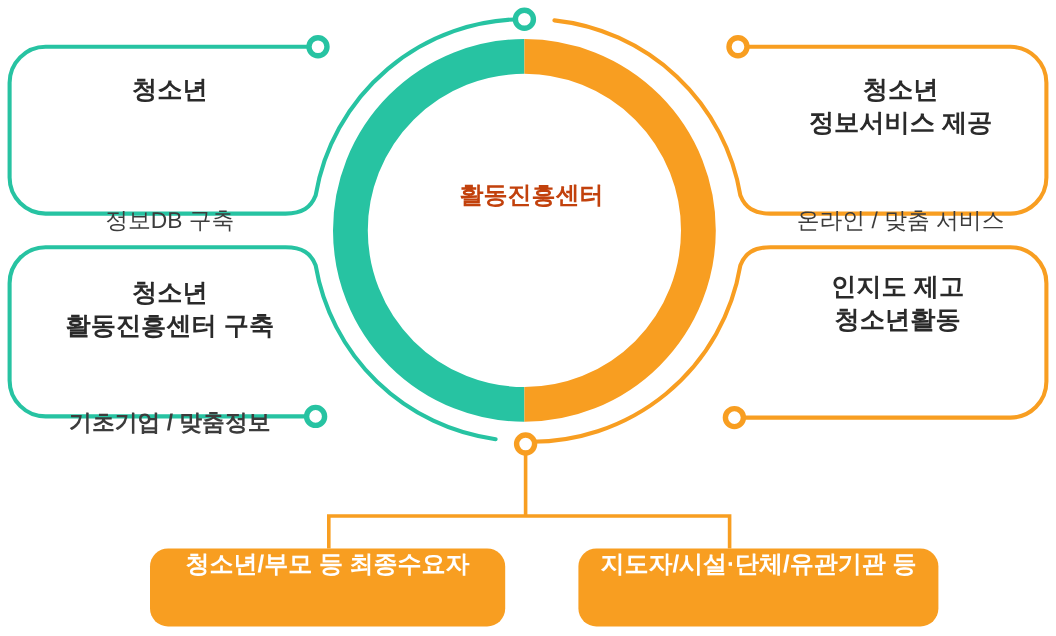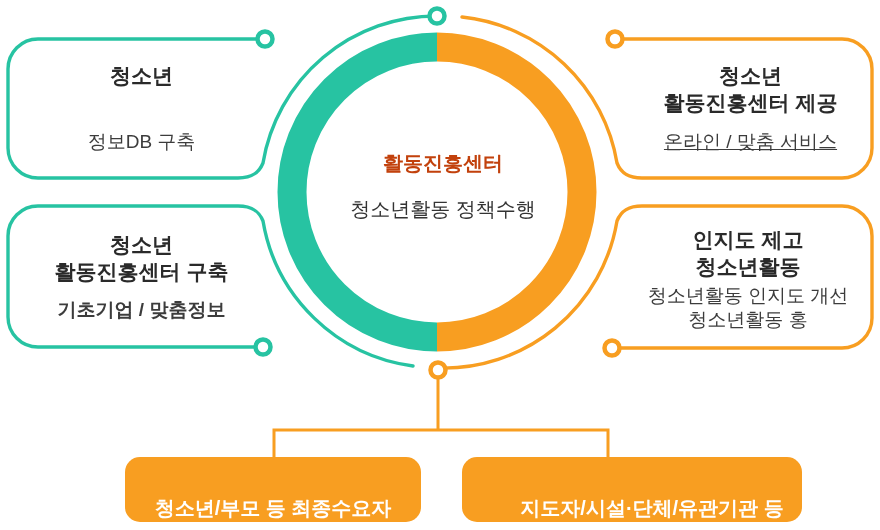--- a/index.html
+++ b/index.html
@@ -15,32 +15,32 @@
   .ring-teal   { fill:none; stroke:#27c3a2; stroke-width:29; }
   .ring-orange { fill:none; stroke:#f89e21; stroke-width:29; }
   .dot-teal    { fill:#ffffff; stroke:#27c3a2; stroke-width:4.5; }
   .dot-orange  { fill:#ffffff; stroke:#f89e21; stroke-width:4.5; }
   .connector   { fill:none; stroke:#f89e21; stroke-width:3; }
 
   
   .txt { position:absolute; text-align:center; }
   .txt span { display:block;padding-left:12px; }
   .box-title { font-weight:700; font-size:21px; line-height:27px; color:#2a2a2a; }
-  .box-sub   { font-size:19px; line-height:24px; color:#3c3c3c; }
+  .box-sub   { font-size:19px; line-height:24px; color:#3c3c3c;margin-top:43px; }
   .center-title { font-weight:700; font-size:20px; line-height:34px; color:#c2410c; }
   .center-sub   { font-size:20px; line-height:26px; color:#333333; }
 
   
   .pill {
     position:absolute; top:457px; height:65px; background:#f89e21; border-radius:15px;
-    display:flex; align-items:flex-end; justify-content:center;
+    display:flex; align-items:flex-start; justify-content:center;
     color:#ffffff; font-weight:700; font-size:20px;
   }
   .pill-left  { left:125px; width:296px; }
-  .pill-right { left:462px; width:300px;padding-left:40px; }
+  .pill-right { left:482px; width:300px; }
 </style>
 </head>
 <body>
 
 <div class="stage">
 
   <svg class="layer" width="880" height="530" viewBox="0 0 880 530">
 
     <path class="ring-teal" d="M 437 47 A 145 145 0 0 0 437 337"></path>
     <path class="ring-orange" d="M 437 47 A 145 145 0 0 1 437 337"></path>
@@ -60,53 +60,48 @@
     <circle class="dot-orange" cx="615" cy="39" r="7.5"></circle>
     <circle class="dot-orange" cx="612" cy="348" r="7.5"></circle>
     <circle class="dot-teal" cx="437" cy="16" r="7.5"></circle>
     <circle class="dot-orange" cx="438" cy="370" r="7.5"></circle>
   </svg>
 
   <div class="txt center-title" style="left:312px; top:146px; width:250px;">
     <span>활동진흥센터</span>
   </div>
   <div class="txt center-sub" style="left:302px; top:196px; width:270px;">
-    <span>청소년활동 정책수행</span>
   </div>
 
   <div class="txt box-title" style="left:8px; top:62px; width:255px;">
     <span>청소년</span>
   </div>
   <div class="txt box-sub" style="left:8px; top:130px; width:255px;">
     <span>정보DB 구축</span>
   </div>
 
   <div class="txt box-title" style="left:8px; top:231px; width:255px;">
     <span>청소년</span>
     <span>활동진흥센터 구축</span>
   </div>
   <div class="txt box-sub" style="left:8px; top:298px; width:255px;font-weight:bold;">
     <span>기초기업 / 맞춤정보</span>
   </div>
 
   <div class="txt box-title" style="left:617px; top:62px; width:255px;">
     <span>청소년</span>
-    <span>활동진흥센터 제공</span>
+    <span>정보서비스 제공</span>
   </div>
-  <div class="txt box-sub" style="left:617px; top:130px; width:255px;text-decoration:underline;">
+  <div class="txt box-sub" style="left:617px; top:130px; width:255px;">
     <span>온라인 / 맞춤 서비스</span>
   </div>
 
   <div class="txt box-title" style="left:612px; top:226px; width:260px;">
     <span>인지도 제고</span>
     <span>청소년활동</span>
-  </div>
-  <div class="txt box-sub" style="left:607px; top:284px; width:270px;">
-    <span>청소년활동 인지도 개선</span>
-    <span>청소년활동 홍</span>
   </div>
 
   <div class="pill pill-left">
     <span>청소년/부모 등 최종수요자</span>
   </div>
   <div class="pill pill-right">
     <span>지도자/시설·단체/유관기관 등</span>
   </div>
 
 </div>

